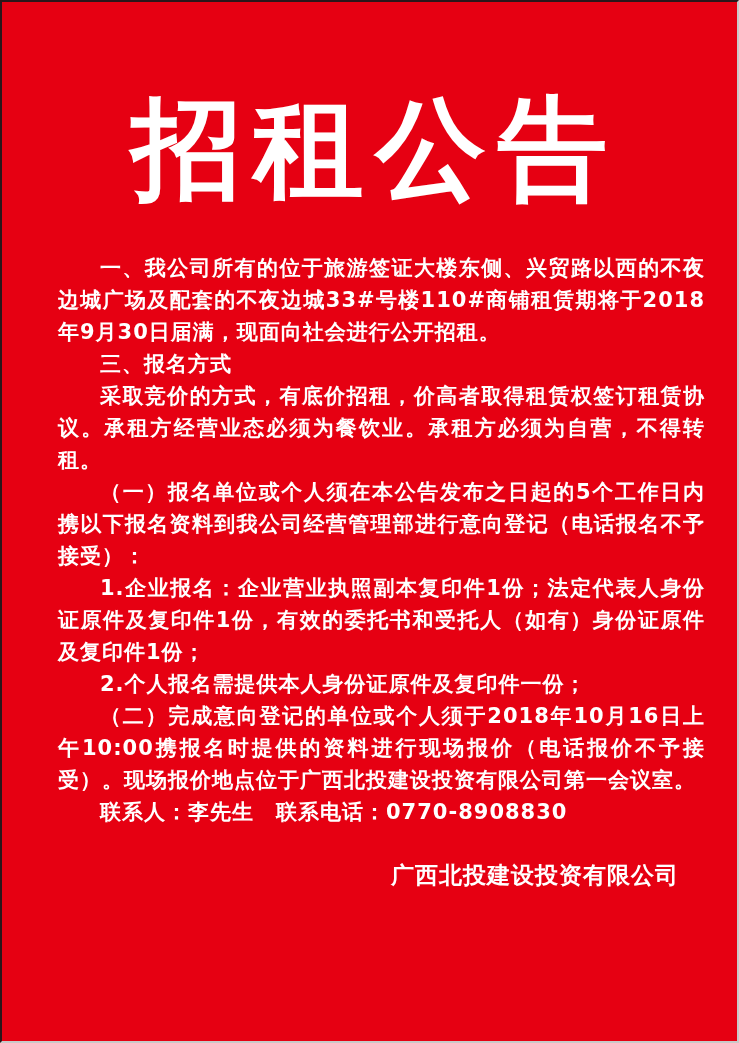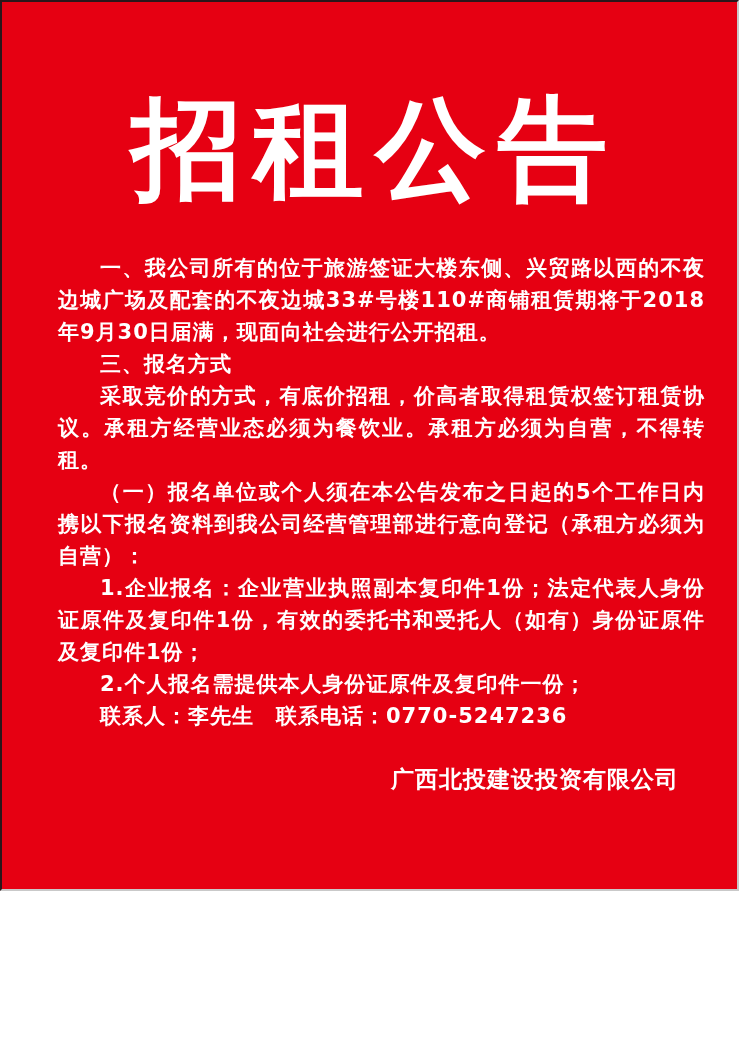--- a/index.html
+++ b/index.html
@@ -3,21 +3,21 @@
 <meta charset="utf-8">
 <style>
   html, body {
     margin: 0;
     padding: 0;
     background: #ffffff;
   }
   .poster {
     position: relative;
     width: 739px;
-    height: 891px;
+    height: 1043px;
     box-sizing: border-box;
     background: var(--background, #e60012);
     color: var(--text, #ffffff);
     border-top: 2px solid var(--border-dark, #2b161a);
     border-left: 2px solid var(--border-dark, #2b161a);
     border-right: 2px solid var(--border-light, #c9c9c9);
     border-bottom: 2px solid var(--border-light, #c9c9c9);
     overflow: hidden;
   }
   .title {
@@ -63,24 +63,25 @@
 <body>
 
 <div class="poster">
 
   <h1 class="title">招租公告</h1>
 
   <div class="content">
     <p>一、我公司所有的位于旅游签证大楼东侧、兴贸路以西的不夜边城广场及配套的不夜边城33#号楼110#商铺租赁期将于2018年9月30日届满，现面向社会进行公开招租。</p>
     <p>三、报名方式</p>
     <p>采取竞价的方式，有底价招租，价高者取得租赁权签订租赁协议。承租方经营业态必须为餐饮业。承租方必须为自营，不得转租。</p>
-    <p>（一）报名单位或个人须在本公告发布之日起的5个工作日内携以下报名资料到我公司经营管理部进行意向登记（承租方必须为自营）：</p>
+    <p>（一）报名单位或个人须在本公告发布之日起的5个工作日内携以下报名资料到我公司经营管理部进行意向登记（电话报名不予接受）：</p>
     <p>1.企业报名：企业营业执照副本复印件1份；法定代表人身份证原件及复印件1份，有效的委托书和受托人（如有）身份证原件及复印件1份；</p>
     <p>2.个人报名需提供本人身份证原件及复印件一份；</p>
-    <p>联系人：李先生　联系电话：0770-5247236</p>
+    <p>（二）完成意向登记的单位或个人须于2018年10月16日上午10:00携报名时提供的资料进行现场报价（电话报价不予接受）。现场报价地点位于广西北投建设投资有限公司第一会议室。</p>
+    <p>联系人：李先生　联系电话：0770-8908830</p>
   </div>
 
   <div class="signature">
     <div class="sig-inner">
       <div>广西北投建设投资有限公司</div>
 
     </div>
   </div>
 
 </div>

